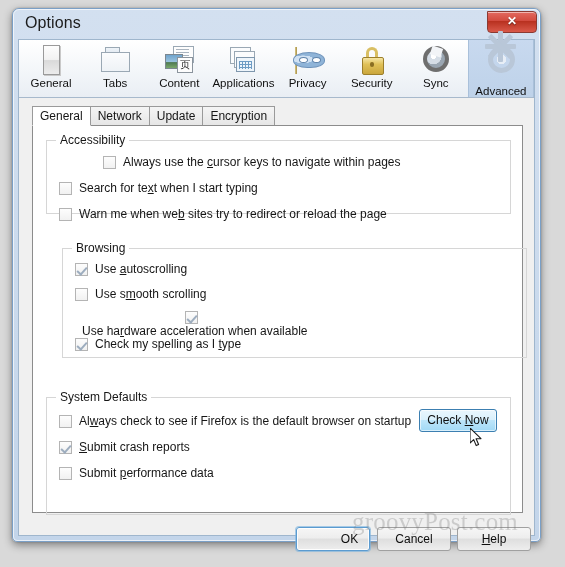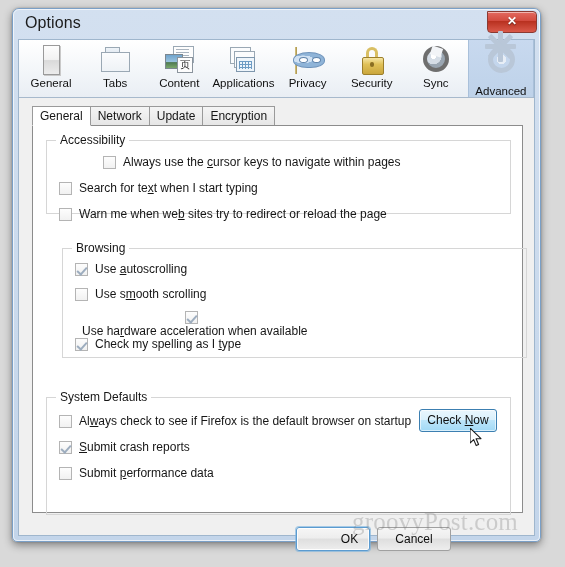--- a/index.html
+++ b/index.html
@@ -609,20 +609,23 @@
     </div>
 
     <div class="dlg-button default" style="left:277px; top:487px;">
       <span>OK</span>
     </div>
 
     <div class="dlg-button" style="left:358px; top:487px;">
       <span>Cancel</span>
     </div>
 
+    <div class="dlg-button" style="left:438px; top:487px;">
+      <span><u>H</u><span>elp</span></span>
+    </div>
 
   </div>
 </div>
 
 <div id="watermark">groovyPost.com</div>
 
 <svg id="mouse-cursor" style="left:470px; top:428px;" viewBox="0 0 13 20">
   <polygon points="0,0 0,15 3.7,11.6 6.2,17.6 8.6,16.5 6.1,10.7 11,10.6" fill="#ffffff" stroke="#1a1a1a" stroke-width="1.1" stroke-linejoin="round"></polygon>
 </svg>
 

